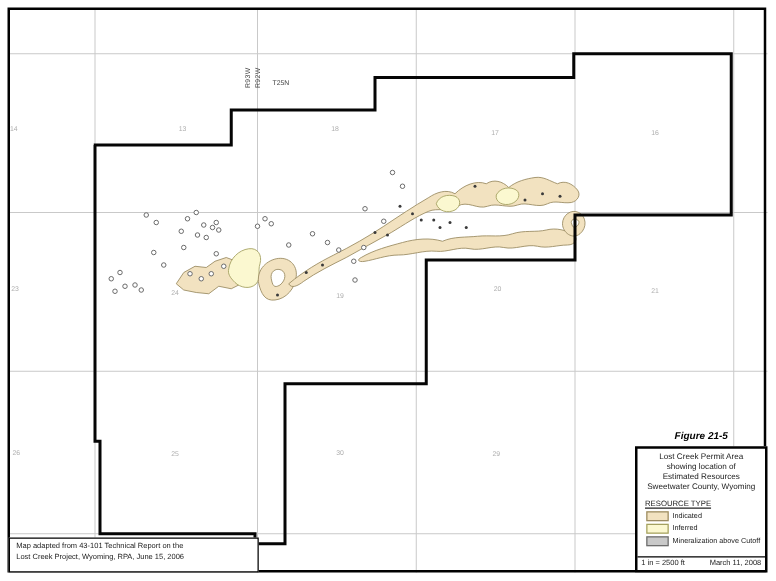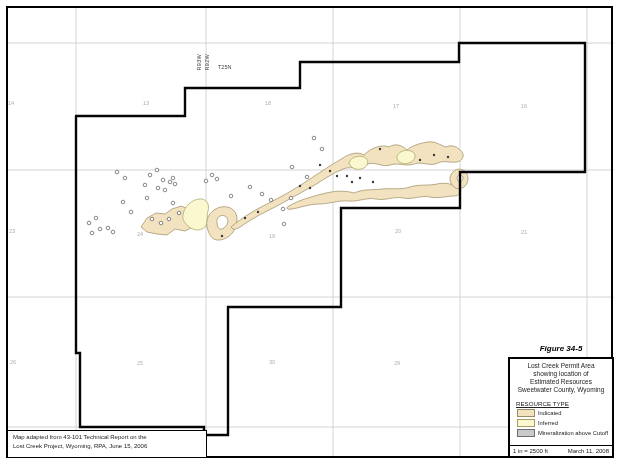--- a/index.html
+++ b/index.html
@@ -124,21 +124,21 @@
       <circle cx="448" cy="157" r="1.2" fill="#3a3a3a"></circle>
       <polygon points="75,116 185,116 185,88 300,88 300,62 459,62 459,43 585,43 585,172 460,172 460,208 341,208 341,307 228,307 228,435 204,435 204,427 80,427 80,353 76,353 76,116" fill="none" stroke="#050505" stroke-width="2.4" stroke-linejoin="miter"></polygon>
     </svg>
 
   <div class="frame"></div>
 
   <div class="rot-label" id="r93w">R93W</div>
   <div class="rot-label" id="r92w">R92W</div>
   <div id="t25n">T25N</div>
 
-  <div id="fig-label">Figure 34-5</div>
+  <div id="fig-label">Figure 21-5</div>
 
   <div id="legend-box">
     <div class="tl">Lost Creek Permit Area</div>
     <div class="tl">showing location of</div>
     <div class="tl">Estimated Resources</div>
     <div class="tl">Sweetwater County, Wyoming</div>
     <div id="res-type">RESOURCE TYPE</div>
     <div class="lrow">
       <span class="sw" style="background: rgb(242, 226, 192); border-color: rgb(154, 139, 98);"></span>
       <span>Indicated</span>

